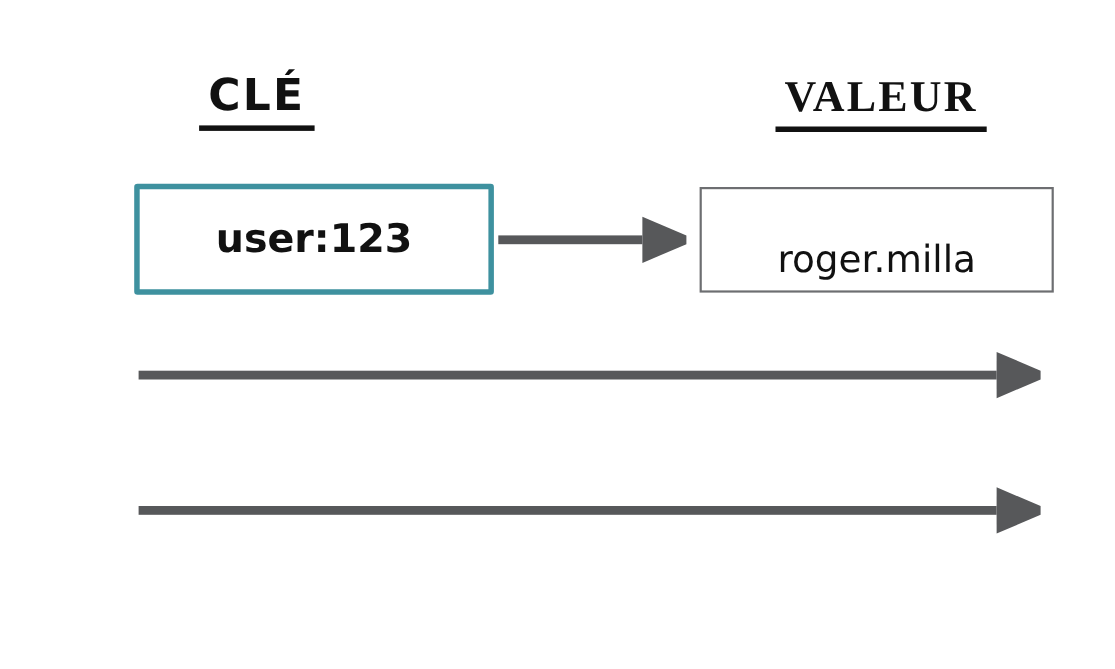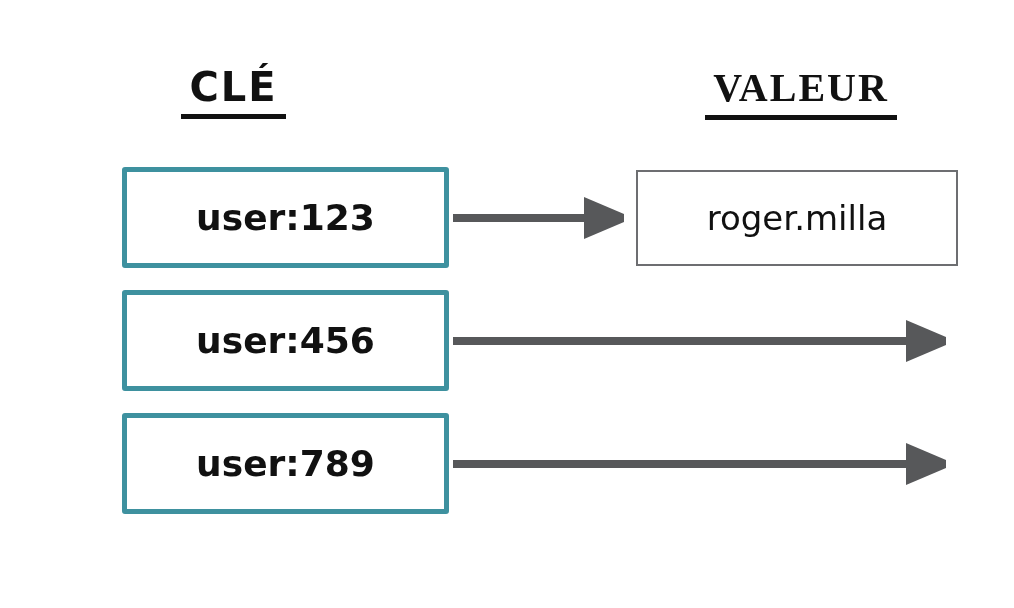--- a/index.html
+++ b/index.html
@@ -80,21 +80,21 @@
     border-left: 40px solid var(--arrow-color);
     border-top: 17px solid transparent;
     border-bottom: 17px solid transparent;
   }
   .value-box {
     width: 322px;
     height: 96px;
     background: #ffffff;
     border: 2px solid var(--value-border);
     display: flex;
-    align-items: center;
+    align-items: flex-end;
     justify-content: center;
     font-size: 34px;
     font-weight: normal;
   }
 </style>
 </head>
 <body>
 
 <div class="stage">
 
@@ -115,33 +115,27 @@
       <div class="arrow">
         <div class="arrow-line"></div>
         <div class="arrow-head"></div>
       </div>
       <div class="value-box">
         <span>roger.milla</span>
       </div>
     </div>
 
     <div class="row">
-      <div class="key-box">
-        <span>user:456</span>
-      </div>
       <div class="arrow">
         <div class="arrow-line"></div>
         <div class="arrow-head"></div>
       </div>
     </div>
 
     <div class="row">
-      <div class="key-box">
-        <span>user:789</span>
-      </div>
       <div class="arrow">
         <div class="arrow-line"></div>
         <div class="arrow-head"></div>
       </div>
     </div>
   </div>
 
 </div>
 
 </body></html>

